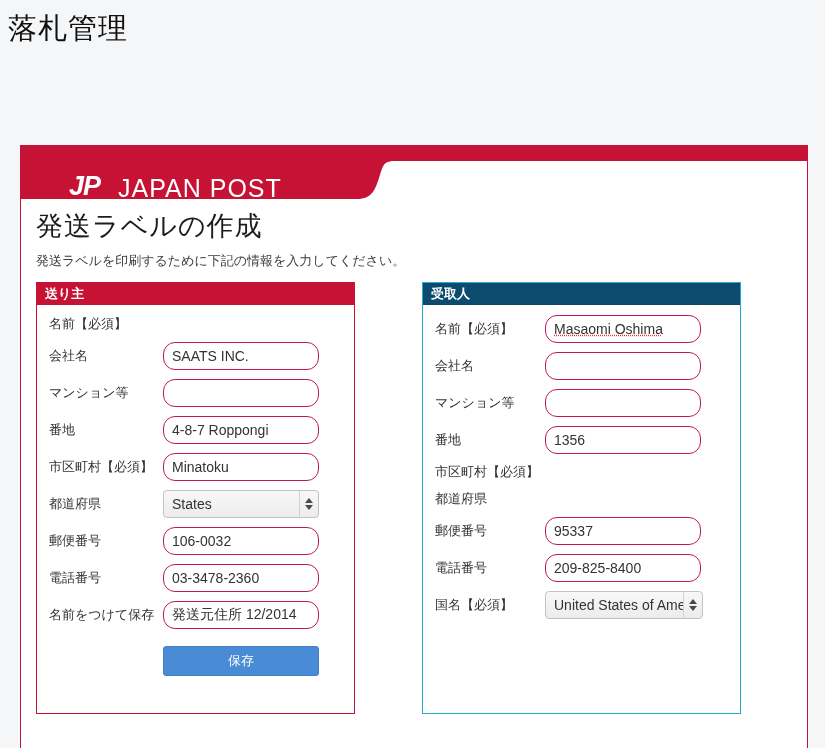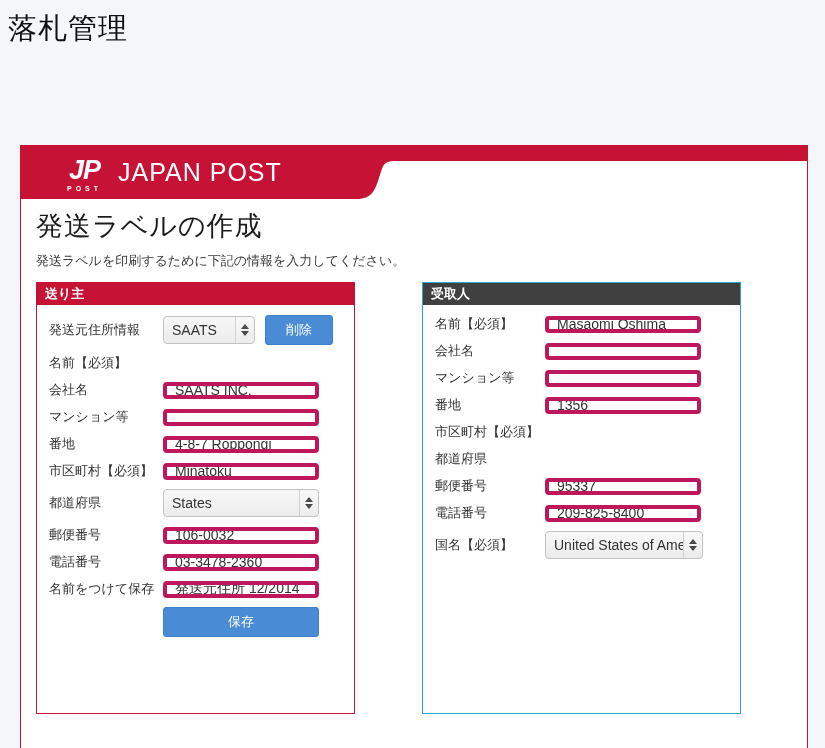--- a/index.html
+++ b/index.html
@@ -22,21 +22,21 @@
     width:788px;
     height:622px;
     background:#fff;
     border:1px solid #c51235;
     position:relative;
   }
   .panel-header { position:relative; height:54px; }
   .panel-header svg { display:block; width:100%; height:54px; }
   .header-shape { fill:#c51235; }
   .brand {
-    position:absolute; top:6px; left:46px;
+    position:absolute; top:22px; left:46px;
     display:flex; align-items:center; gap:16px; height:44px;
   }
   .jp-mark { display:flex; flex-direction:column; align-items:center; line-height:1; }
   .jp-letters {
     color:#fff; font-style:italic; font-weight:bold;
     font-size:27px; letter-spacing:-1px;
   }
   .jp-post {
     color:#fff; font-size:7px; font-weight:bold;
     letter-spacing:4px; margin-top:1px;
@@ -52,28 +52,28 @@
   .forms { display:flex; gap:67px; margin-top:12px; }
   
   .form-box { width:319px; height:432px; background:#fff; }
   .form-box.sender { border:1px solid #c51235; }
   .form-box.recipient { border:1px solid #25a9cf; }
   .box-header {
     height:22px; line-height:22px; padding:0 8px;
     font-size:13px; font-weight:bold; color:#fff;
   }
   .sender .box-header { background:#c51235; }
-  .recipient .box-header { background:#404040; }
+  .recipient .box-header { background:#0c4a6e; }
   .box-body { padding:10px 12px 0 12px; }
   .form-row { display:flex; align-items:center; margin-bottom:9px; }
   .form-label { width:114px; flex:0 0 114px; font-size:13px; color:#333; }
   .recipient .form-label { width:110px; flex:0 0 110px; }
   .text-input {
-    width:156px; height:17px;
-    border:4px solid #be185d; border-radius:4px;
+    width:156px; height:28px;
+    border:1px solid #be185d; border-radius:12px;
     padding:0 8px; font-size:14px; color:#333;
     font-family:"Liberation Sans","DejaVu Sans",sans-serif;
     background:#fff; outline:none;
   }
   .text-input.spell-error {
     text-decoration:underline dotted #e0342b;
     text-decoration-skip-ink:none;
   }
   
   .select {
@@ -97,21 +97,21 @@
   .select.w-s { width:92px; }
   .select.w-m { width:156px; }
   .select.w-l { width:158px; }
   
   .btn {
     background:#4a8bd5; border:1px solid #4180c9; border-radius:3px;
     color:#fff; font-size:13px; cursor:pointer;
     font-family:"Liberation Sans","DejaVu Sans",sans-serif;
   }
   .btn-delete { width:68px; height:30px; margin-left:10px; }
-  .btn-save { width:156px; height:30px; margin-top:0; }
+  .btn-save { width:156px; height:30px; margin-top:8px; }
 </style>
 </head>
 <body>
 
 <h1 class="page-title">落札管理</h1>
 
 <div class="panel">
   <div class="panel-header">
     <svg viewBox="0 0 786 54" preserveAspectRatio="none">
       <path class="header-shape" d="M0 0 H786 V15 H374 C361 15 362 21 358 32 C354 44 351 53 336 53 H0 Z"></path>
@@ -128,31 +128,20 @@
   <div class="panel-body">
     <h2 class="main-heading">発送ラベルの作成</h2>
     <p class="sub-heading">発送ラベルを印刷するために下記の情報を入力してください。</p>
 
     <div class="forms">
 
       <section class="form-box sender">
         <div class="box-header">送り主</div>
         <div class="box-body">
 
-          <div class="form-row">
-            <span class="form-label">発送元住所情報</span>
-            <div class="select w-s">
-              <span class="select-label">SAATS</span>
-              <span class="stepper">
-                  <i class="tri up"></i>
-                  <i class="tri down"></i>
-                </span>
-            </div>
-            <button class="btn btn-delete">削除</button>
-          </div>
 
           <div class="form-row">
             <span class="form-label">名前【必須】</span>
           </div>
 
           <div class="form-row">
             <span class="form-label">会社名</span>
             <input class="text-input" type="text" value="SAATS INC." style="">
           </div>
 

